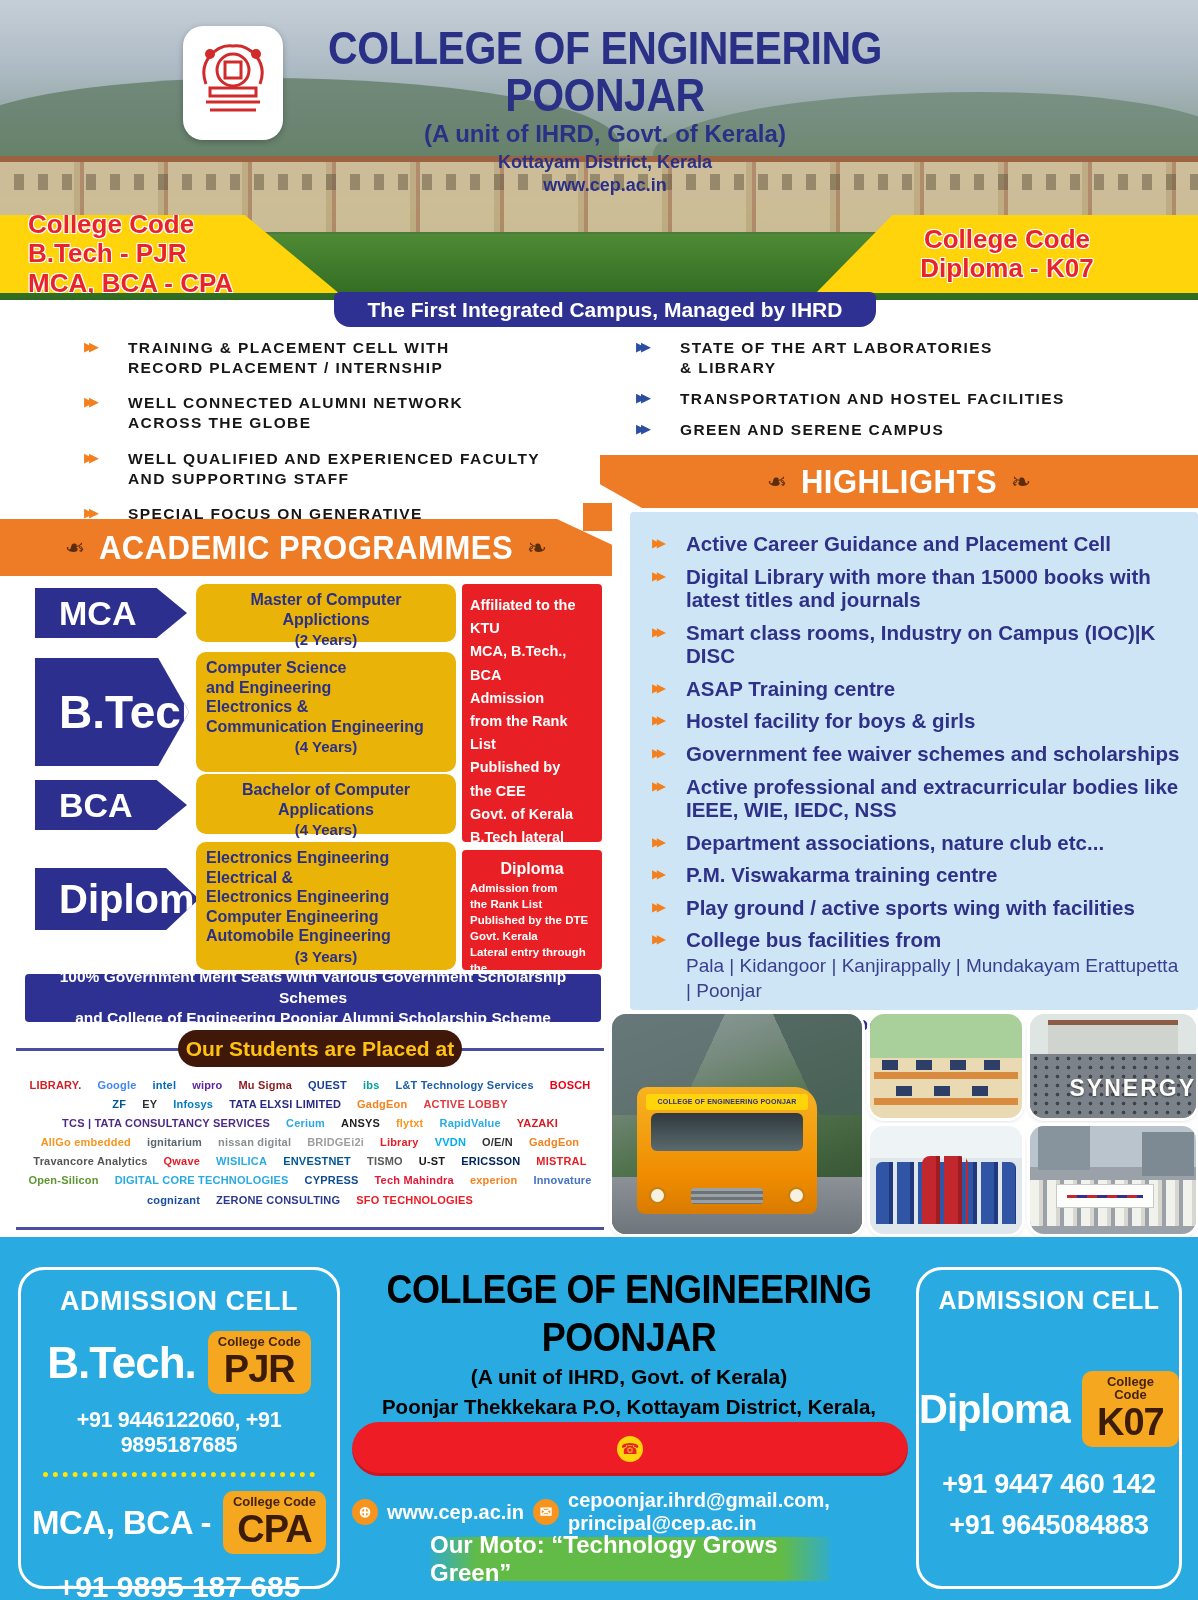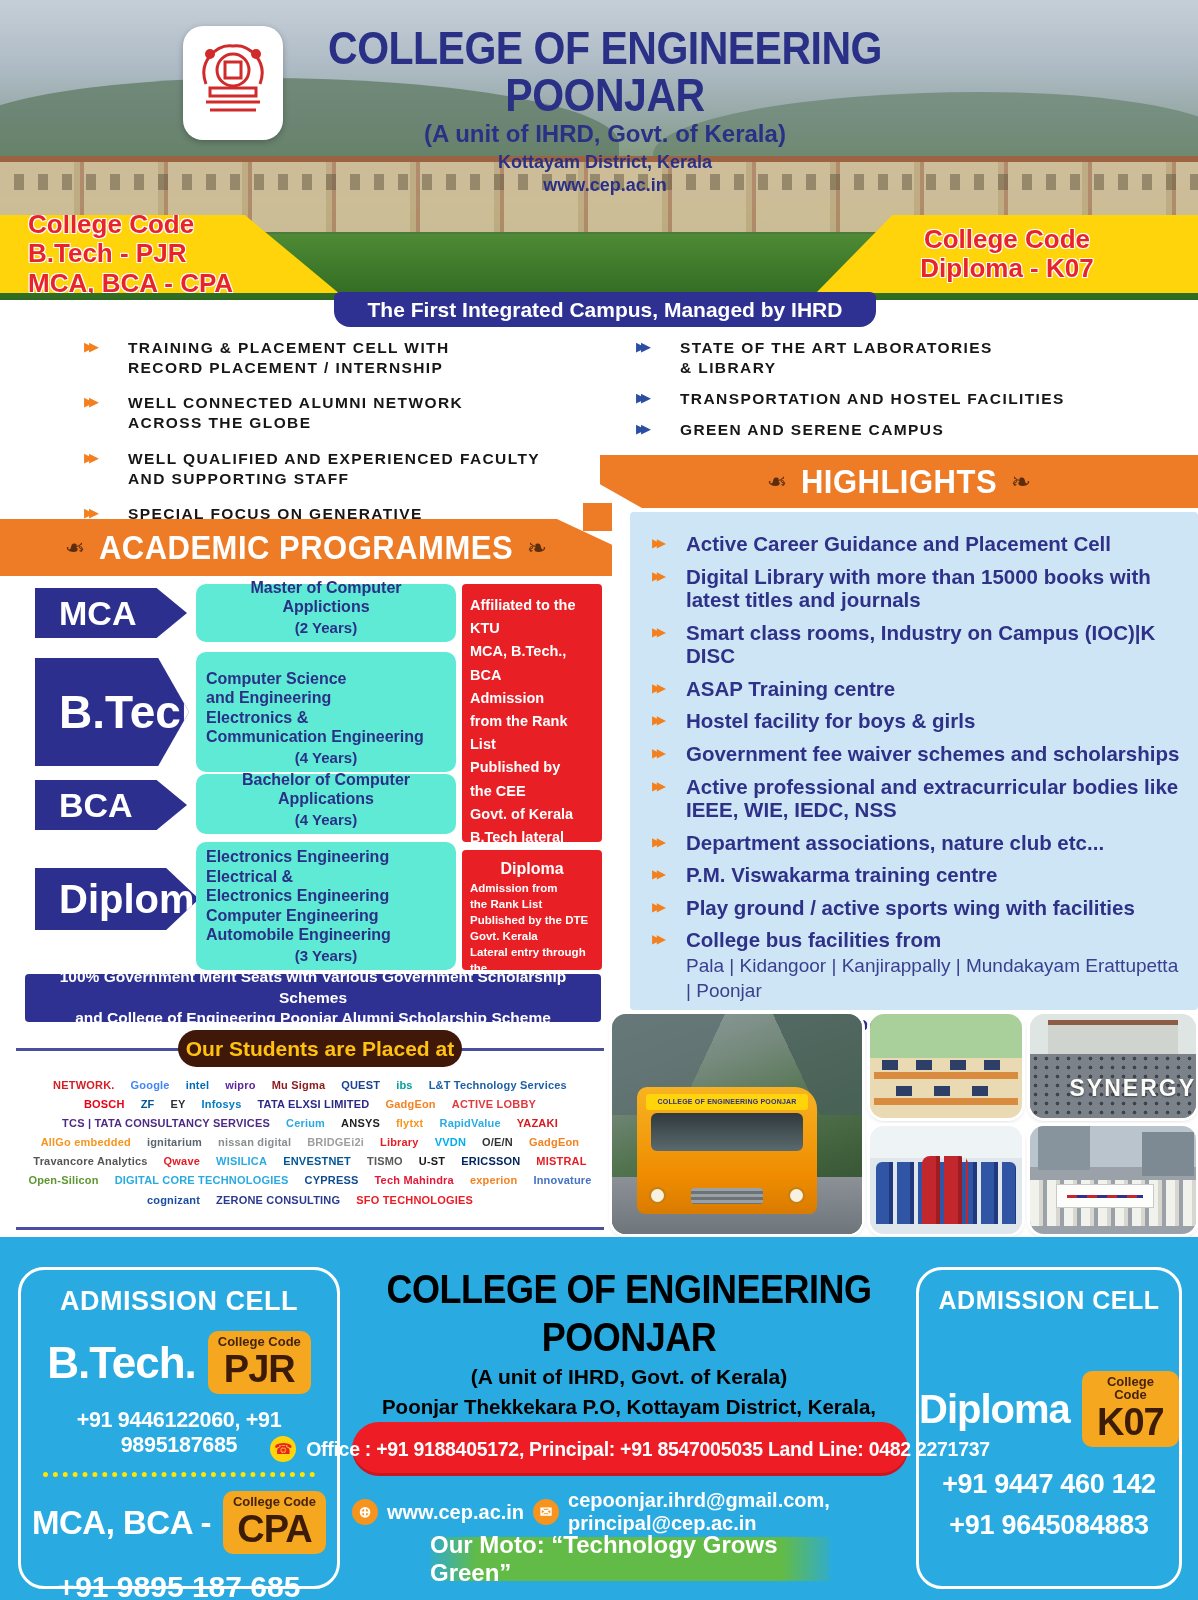--- a/index.html
+++ b/index.html
@@ -53,22 +53,22 @@
   .acad-banner{position:absolute;top:519px;left:0;width:612px;height:57px;background:#ee7c26;
         clip-path:polygon(0 0,91% 0,100% 45%,100% 100%,0 100%);
         display:flex;align-items:center;justify-content:center;gap:14px;}
   .acad-notch{position:absolute;top:503px;left:583px;width:29px;height:28px;background:#ee7c26;}
   .sec-title{color:#fff;font-weight:800;font-size:31px;letter-spacing:.5px;transform:scaleY(1.08);}
   .flourish{color:#5c2c0e;font-size:24px;line-height:1;}
   .flourish.flip{transform:scaleX(-1);}
 
   .prog-label{position:absolute;background:#2d2f8f;color:#fff;font-weight:800;display:flex;align-items:center;
         padding-left:24px;box-sizing:border-box;clip-path:polygon(0 0,80% 0,100% 50%,80% 100%,0 100%);}
-  .ybox{position:absolute;left:196px;width:260px;background:#5eead4;border-radius:10px;color:#2b3087;
-        font-weight:800;display:flex;flex-direction:column;justify-content:flex-end;box-sizing:border-box;padding:6px 10px;}
+  .ybox{position:absolute;left:196px;width:260px;background:#eab308;border-radius:10px;color:#2b3087;
+        font-weight:800;display:flex;flex-direction:column;justify-content:flex-start;box-sizing:border-box;padding:6px 10px;}
   .ybox .d{font-size:16px;line-height:1.22;white-space:pre-line;}
   .ybox .y{font-size:15px;text-align:center;margin-top:2px;}
   .ybox.center .d{text-align:center;}
   .rbox{position:absolute;left:462px;width:140px;background:#e81f25;color:#fff;border-radius:4px;
         box-sizing:border-box;padding:10px 8px;}
   .rbox .t1{font-weight:700;font-size:14.5px;line-height:1.6;white-space:pre-line;}
   .rbox .dt{font-weight:800;font-size:16px;text-align:center;}
   .rbox .db{font-weight:700;font-size:11.5px;line-height:1.4;white-space:pre-line;margin-top:2px;}
 
   .sch-banner{position:absolute;top:974px;left:25px;width:576px;height:48px;background:#2e3192;border-radius:4px;
@@ -380,21 +380,21 @@
         </li>
         <li>
           <span class="hl-arr">▶▶</span>
           <span class="hl-txt">Internship with monthly stipend</span>
         </li>
       </ul>
   </div>
 
   <div class="plc-banner">Our Students are Placed at</div>
   <div class="plc-box">
-      <span class="logo-chip" style="color: rgb(211, 32, 39);">NETWORK.</span>
+      <span class="logo-chip" style="color: rgb(211, 32, 39);">LIBRARY.</span>
       <span class="logo-chip" style="color: rgb(66, 133, 244);">Google</span>
       <span class="logo-chip" style="color: rgb(0, 104, 181);">intel</span>
       <span class="logo-chip" style="color: rgb(95, 36, 159);">wipro</span>
       <span class="logo-chip" style="color: rgb(139, 26, 31);">Mu Sigma</span>
       <span class="logo-chip" style="color: rgb(27, 63, 148);">QUEST</span>
       <span class="logo-chip" style="color: rgb(0, 161, 154);">ibs</span>
       <span class="logo-chip" style="color: rgb(29, 95, 167);">L&amp;T Technology Services</span>
       <span class="logo-chip" style="color: rgb(234, 0, 22);">BOSCH</span>
       <span class="logo-chip" style="color: rgb(0, 86, 145);">ZF</span>
       <span class="logo-chip" style="color: rgb(46, 46, 56);">EY</span>
@@ -492,21 +492,20 @@
       <div class="phones-big">+91 9895 187 685</div>
     </div>
 
     <div class="f-center">
       <div class="fc-title">COLLEGE OF ENGINEERING POONJAR</div>
       <div class="fc-s1">(A unit of IHRD, Govt. of Kerala)</div>
       <div class="fc-s2">Poonjar Thekkekara P.O, Kottayam District, Kerala, 686582</div>
     </div>
     <div class="contact-pill">
       <span class="ico-circle yl">☎</span>
-      <span class="txt">Office : +91 9188405172, Principal: +91 8547005035 Land Line: 0482 2271737</span>
     </div>
     <div class="web-row">
       <span class="ico-circle or">⊕</span>
       <span>www.cep.ac.in</span>
       <span class="ico-circle or">✉</span>
       <span>cepoonjar.ihrd@gmail.com, principal@cep.ac.in</span>
     </div>
     <div class="moto">Our Moto: “Technology Grows Green”</div>
 
     <div class="panel rp">

